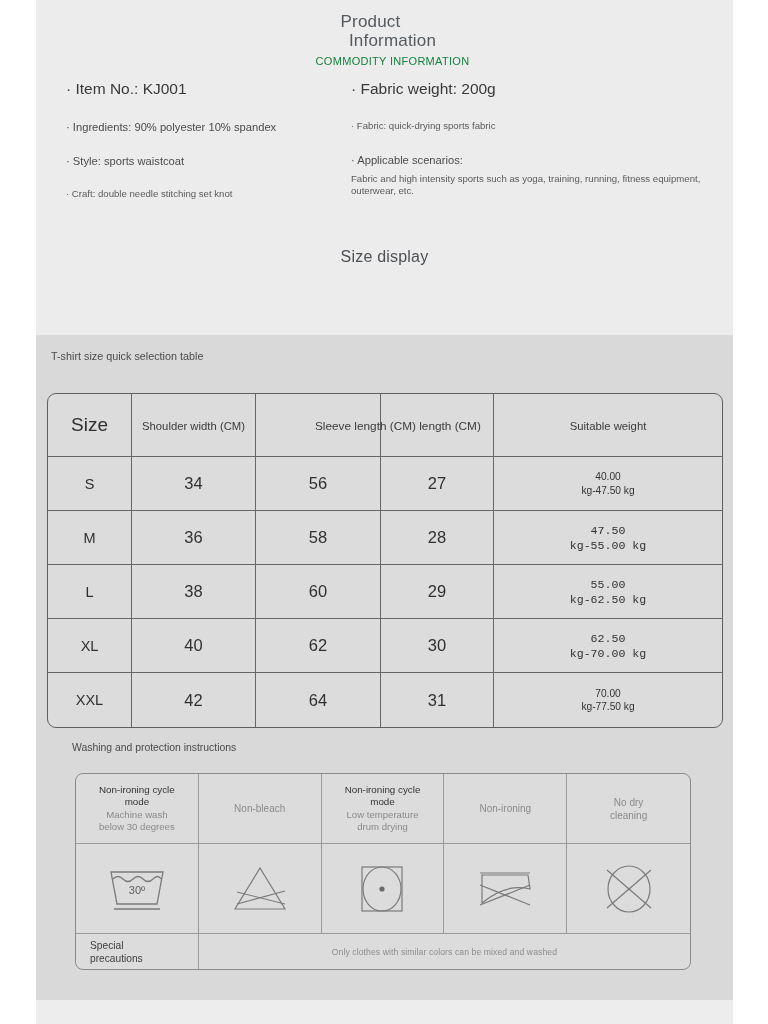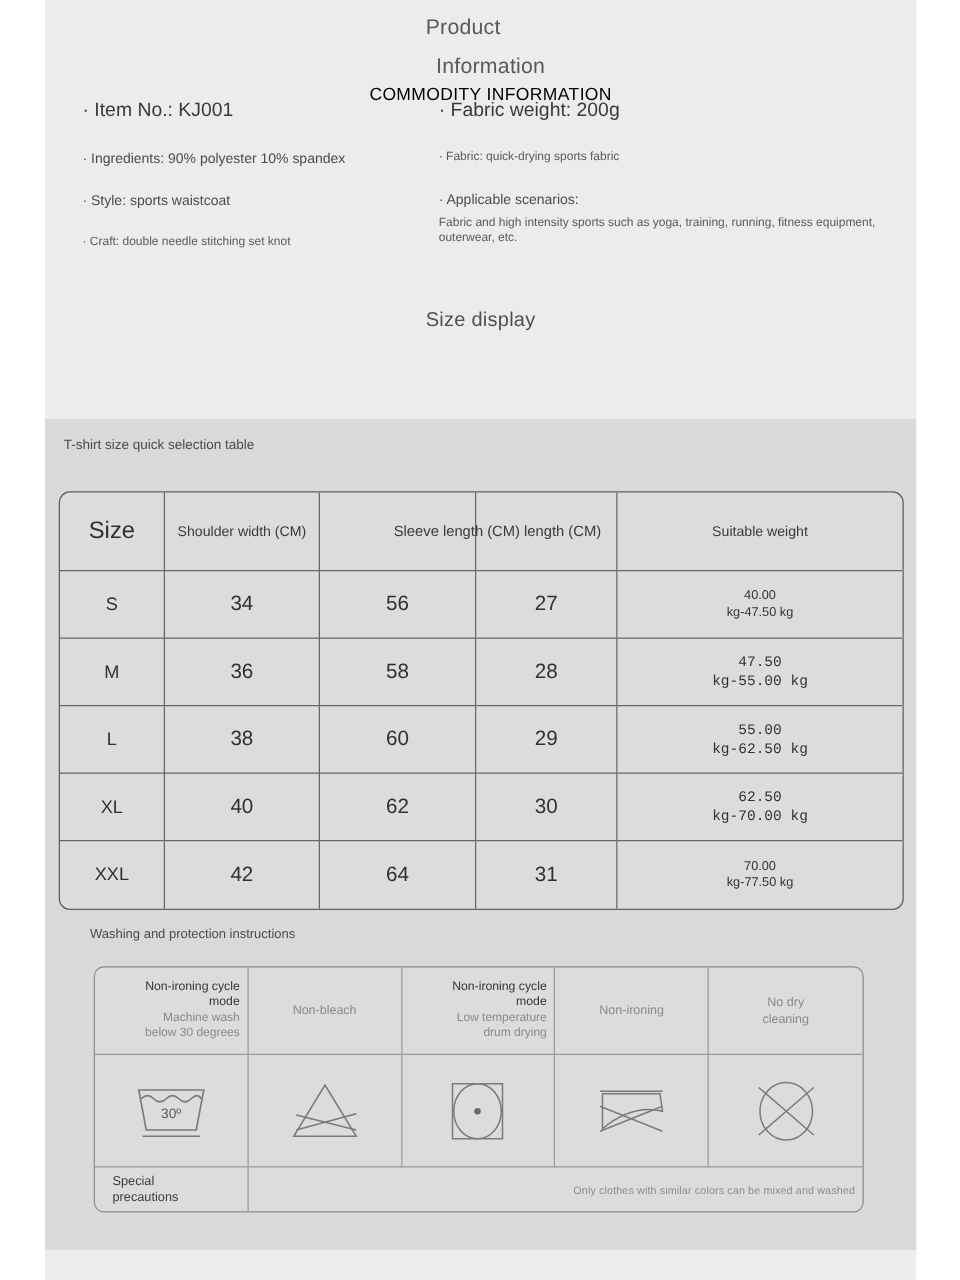--- a/index.html
+++ b/index.html
@@ -39,25 +39,25 @@
     text-align: center;
   }
   .heading-main {
     font-size: 17px;
     font-weight: 400;
     color: #555a5f;
     line-height: 19px;
     letter-spacing: .2px;
   }
   .heading-main .l1 { display: block; padding-right: 28px; }
-  .heading-main .l2 { display: block; padding-left: 16px; margin-top: 12px; }
+  .heading-main .l2 { display: block; padding-left: 16px; }
   .heading-sub {
     margin-top: 5px;
-    font-size: 14px;
-    color: #000000;
+    font-size: 11px;
+    color: #15803d;
     letter-spacing: .3px;
     padding-left: 16px;
   }
 
   .info-grid {
     position: absolute;
     left: 0;
     top: 80px;
     width: 100%;
     height: 170px;
@@ -208,21 +208,21 @@
     background: #dcdcdc;
     border: 1px solid #8b8b8b;
     border-radius: 8px;
     overflow: hidden;
     table-layout: fixed;
   }
   table.wash-table td {
     border-right: 1px solid #9a9a9a;
     border-bottom: 1px solid #9a9a9a;
     vertical-align: middle;
-    text-align: right;
+    text-align: center;
     padding: 0 6px;
     width: 20%;
   }
   table.wash-table tr td:last-child { border-right: none; }
   table.wash-table tr:last-child td { border-bottom: none; }
 
   .wash-head-row td { height: 70px; text-align: left; padding-left: 14px; }
   .wash-head-row td.center-txt { text-align: center; padding-left: 6px; }
   .wt-strong { font-size: 9.8px; color: #333; line-height: 12.6px; }
   .wt-light  { font-size: 9.6px; color: #8a8a8a; line-height: 12.4px; }

